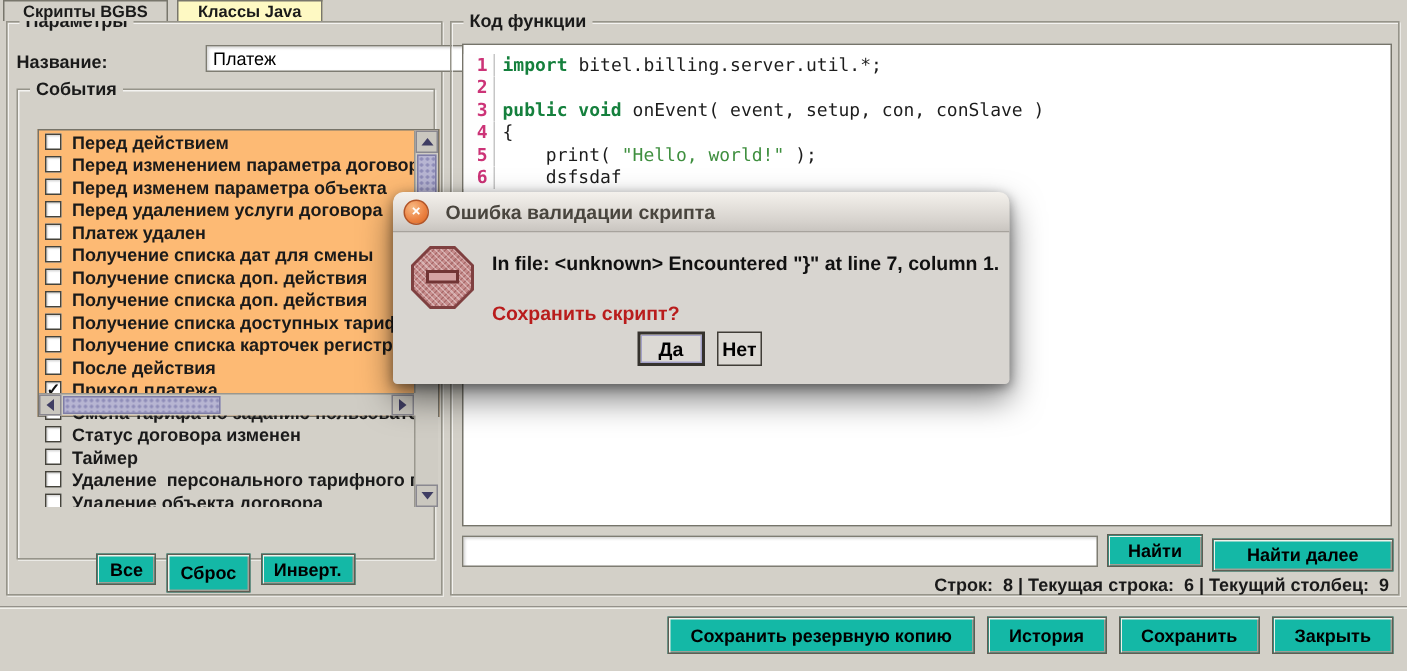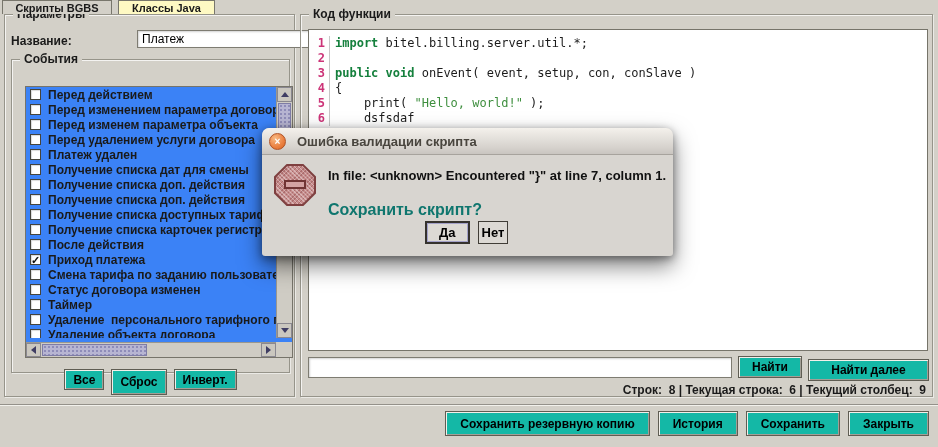--- a/index.html
+++ b/index.html
@@ -19,21 +19,21 @@
             box-shadow:inset 1px 1px 0 rgba(255,255,255,.75), 1px 1px 0 rgba(255,255,255,.55)}
   .legend{position:absolute;top:-8px;left:8px;background:#d3d0c8;padding:0 4px;font-size:12px;font-weight:bold;white-space:nowrap}
 
   
   .btn{background:#14b8a6;border:1px solid #5f5d53;box-shadow:inset 1px 1px 0 #f1f0ea, inset -1px -1px 0 #a29f96;
        font-weight:bold;font-size:12px;display:flex;align-items:center;justify-content:center;cursor:default;white-space:nowrap}
   .input{background:#fff;border:1px solid #7e7c72;box-shadow:inset 1px 1px 2px rgba(0,0,0,.18);
          font-family:"Liberation Sans",sans-serif;font-size:12px;font-weight:normal;padding:1px 4px;outline:none}
 
   
-  .list{position:absolute;left:13px;top:26px;width:268px;height:272px;background:#3b82f6;border:1px solid #76746a}
+  .list{position:absolute;left:13px;top:26px;width:268px;height:192px;background:#fdba74;border:1px solid #76746a}
   .list-viewport{position:absolute;left:0;top:0;width:250px;height:251px;overflow:hidden}
   .row{height:15px;display:flex;align-items:center;padding-left:4px;white-space:nowrap;overflow:hidden}
   .cb{width:11px;height:11px;border:1px solid #45433b;background:#fff;flex:none;margin-right:7px;
       font-size:11px;line-height:10px;text-align:center;color:#111;box-shadow:inset 1px 1px 1px rgba(0,0,0,.15)}
   .row-label{font-size:12px;font-weight:bold;white-space:pre}
 
   .vsb{position:absolute;right:0;top:0;width:16px;height:251px;background:#cfccc4;border-left:1px solid #9a978e}
   .hsb{position:absolute;left:0;bottom:0;height:15px;width:250px;background:#cfccc4;border-top:1px solid #9a978e}
   .sb-btn{position:absolute;background:#cac7bf;border:1px solid #8a8890;display:flex;align-items:center;justify-content:center}
   .tri-up{width:0;height:0;border-left:4px solid transparent;border-right:4px solid transparent;border-bottom:5px solid #3f3d63}
@@ -73,21 +73,21 @@
           border:1px solid #b05428;color:#fff;font-size:10px;line-height:15px;text-align:center;font-weight:bold}
   .dtitletext{font-size:13px;font-weight:bold;color:#494员440;color:#49453e}
   .oct-outer{position:absolute;left:12px;top:36px;width:42px;height:42px;background:#7f4040;
              clip-path:polygon(30% 0,70% 0,100% 30%,100% 70%,70% 100%,30% 100%,0 70%,0 30%)}
   .oct-inner{position:absolute;left:2px;top:2px;width:38px;height:38px;background-color:#c68c8c;
              clip-path:polygon(30% 0,70% 0,100% 30%,100% 70%,70% 100%,30% 100%,0 70%,0 30%);
              background-image:repeating-linear-gradient(45deg, rgba(255,255,255,.35) 0 1px, transparent 1px 3px),
                               repeating-linear-gradient(135deg, rgba(110,40,40,.3) 0 1px, transparent 1px 3px)}
   .oct-bar{position:absolute;left:8px;top:14px;width:22px;height:9px;border:2px solid #713434;background:#d4a2a2}
   .dmsg{position:absolute;left:66px;top:40px;font-size:13px;font-weight:bold;color:#101010;white-space:nowrap}
-  .dq{position:absolute;left:66px;top:73px;font-size:16px;font-weight:bold;color:#0f766e}
+  .dq{position:absolute;left:66px;top:73px;font-size:13px;font-weight:bold;color:#b91c1c}
   .dbtns{position:absolute;left:163px;top:93px;display:flex;gap:8px}
   .dbtn{height:23px;background:#dcd9d4;border:1px solid #403d37;font-weight:bold;font-size:13px;
         display:flex;align-items:center;justify-content:center;padding:0 3px}
   .dbtn-default{border:2px solid #35322d;box-shadow:inset 0 0 0 1px #a3a1c8;padding:0 12px}
 </style>
 </head>
 <body>
 
 <div class="stage">
 

